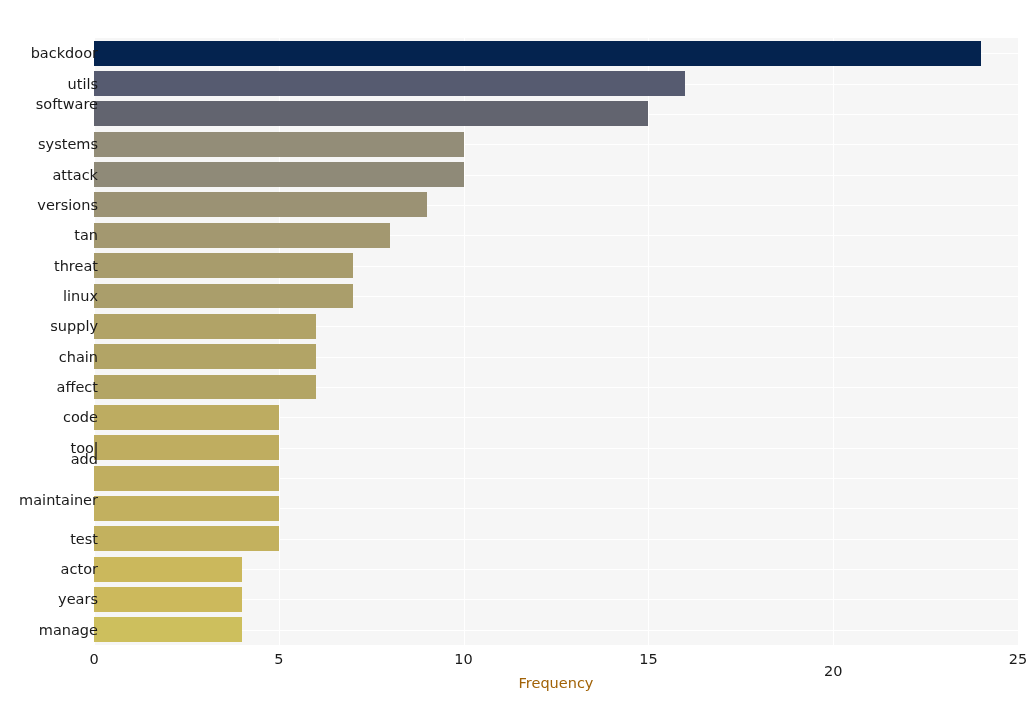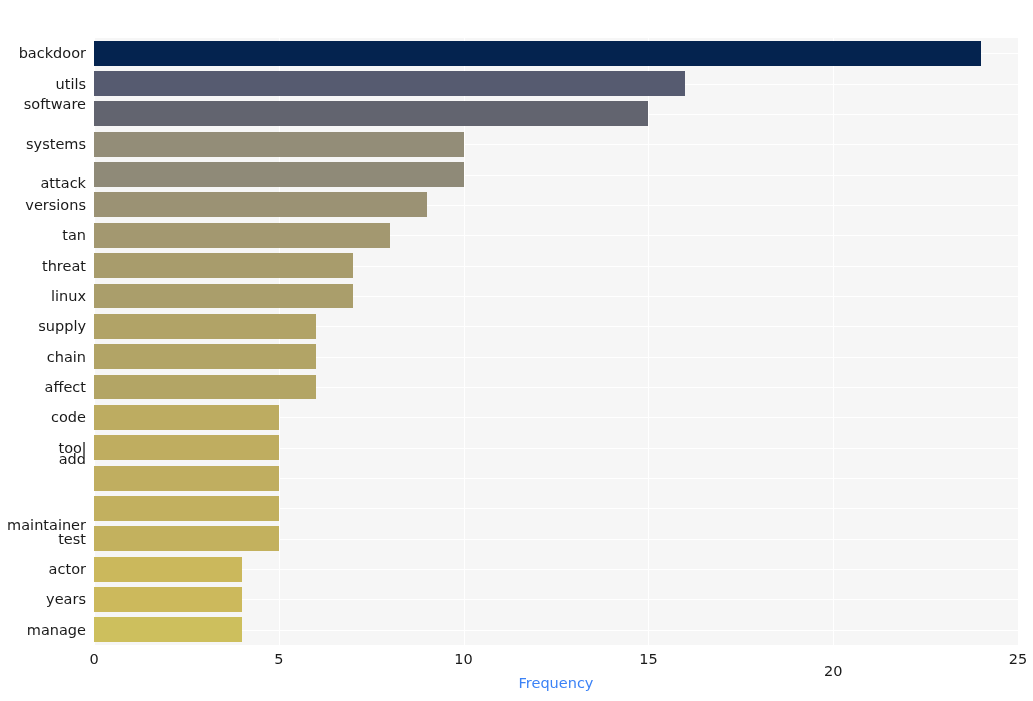--- a/index.html
+++ b/index.html
@@ -57,20 +57,21 @@
   .bar {
     position: absolute;
     left: 0;
   }
   #ylabels {
     position: absolute;
     left: 0;
     top: 38px;
     width: 86px;
     height: 607px;
+    padding-left: 12px;
   }
   .ytick-label {
     position: absolute;
     right: 0;
     text-align: right;
     font-size: 14.5px;
     color: #1a1a1a;
     white-space: nowrap;
     transform: translateY(-50%);
     line-height: 1;
@@ -91,21 +92,21 @@
     white-space: nowrap;
     line-height: 1;
   }
   #xaxis-title {
     position: absolute;
     left: 94px;
     top: 675px;
     width: 924px;
     text-align: center;
     font-size: 14.5px;
-    color: #3b82f6;
+    color: #a16207;
   }
 </style>
 </head>
 <body>
 
 <div id="figure">
 
 
   <div id="plot-area">
     <div id="gridlines-v">
@@ -159,32 +160,32 @@
         <div class="bar" title="years: 4" style="top: 549.032px; height: 24.887px; width: 147.84px; background: rgb(204, 185, 92);"></div>
         <div class="bar" title="manage: 4" style="top: 579.381px; height: 24.887px; width: 147.84px; background: rgb(205, 191, 93);"></div>
       </div>
   </div>
 
   <div id="ylabels">
       <div class="ytick-label" style="top: 15.175px;">backdoor</div>
       <div class="ytick-label" style="top: 45.525px;">utils</div>
       <div class="ytick-label" style="top: 66px; text-align: center;">software</div>
       <div class="ytick-label" style="top: 106.225px;">systems</div>
-      <div class="ytick-label" style="top: 145px; text-align: right;">attack</div>
+      <div class="ytick-label" style="top: 137px; text-align: right;">attack</div>
       <div class="ytick-label" style="top: 166.925px;">versions</div>
       <div class="ytick-label" style="top: 197.275px;">tan</div>
       <div class="ytick-label" style="top: 227.625px;">threat</div>
       <div class="ytick-label" style="top: 257.975px;">linux</div>
       <div class="ytick-label" style="top: 288.325px;">supply</div>
       <div class="ytick-label" style="top: 318.675px;">chain</div>
       <div class="ytick-label" style="top: 349.025px; margin-left: 17px;">affect</div>
       <div class="ytick-label" style="top: 379.375px;">code</div>
       <div class="ytick-label" style="top: 409.725px;">tool</div>
       <div class="ytick-label" style="top: 421px;">add</div>
-      <div class="ytick-label" style="top: 487px;">maintainer</div>
+      <div class="ytick-label" style="top: 462px;">maintainer</div>
       <div class="ytick-label" style="top: 500.775px;">test</div>
       <div class="ytick-label" style="top: 531.125px;">actor</div>
       <div class="ytick-label" style="top: 561.475px;">years</div>
       <div class="ytick-label" style="top: 591.825px;">manage</div>
     </div>
 
   <div id="xlabels">
       <div class="xtick-label" style="left: 94px;">0</div>
       <div class="xtick-label" style="left: 278.8px;">5</div>
       <div class="xtick-label" style="left: 463.6px;">10</div>

